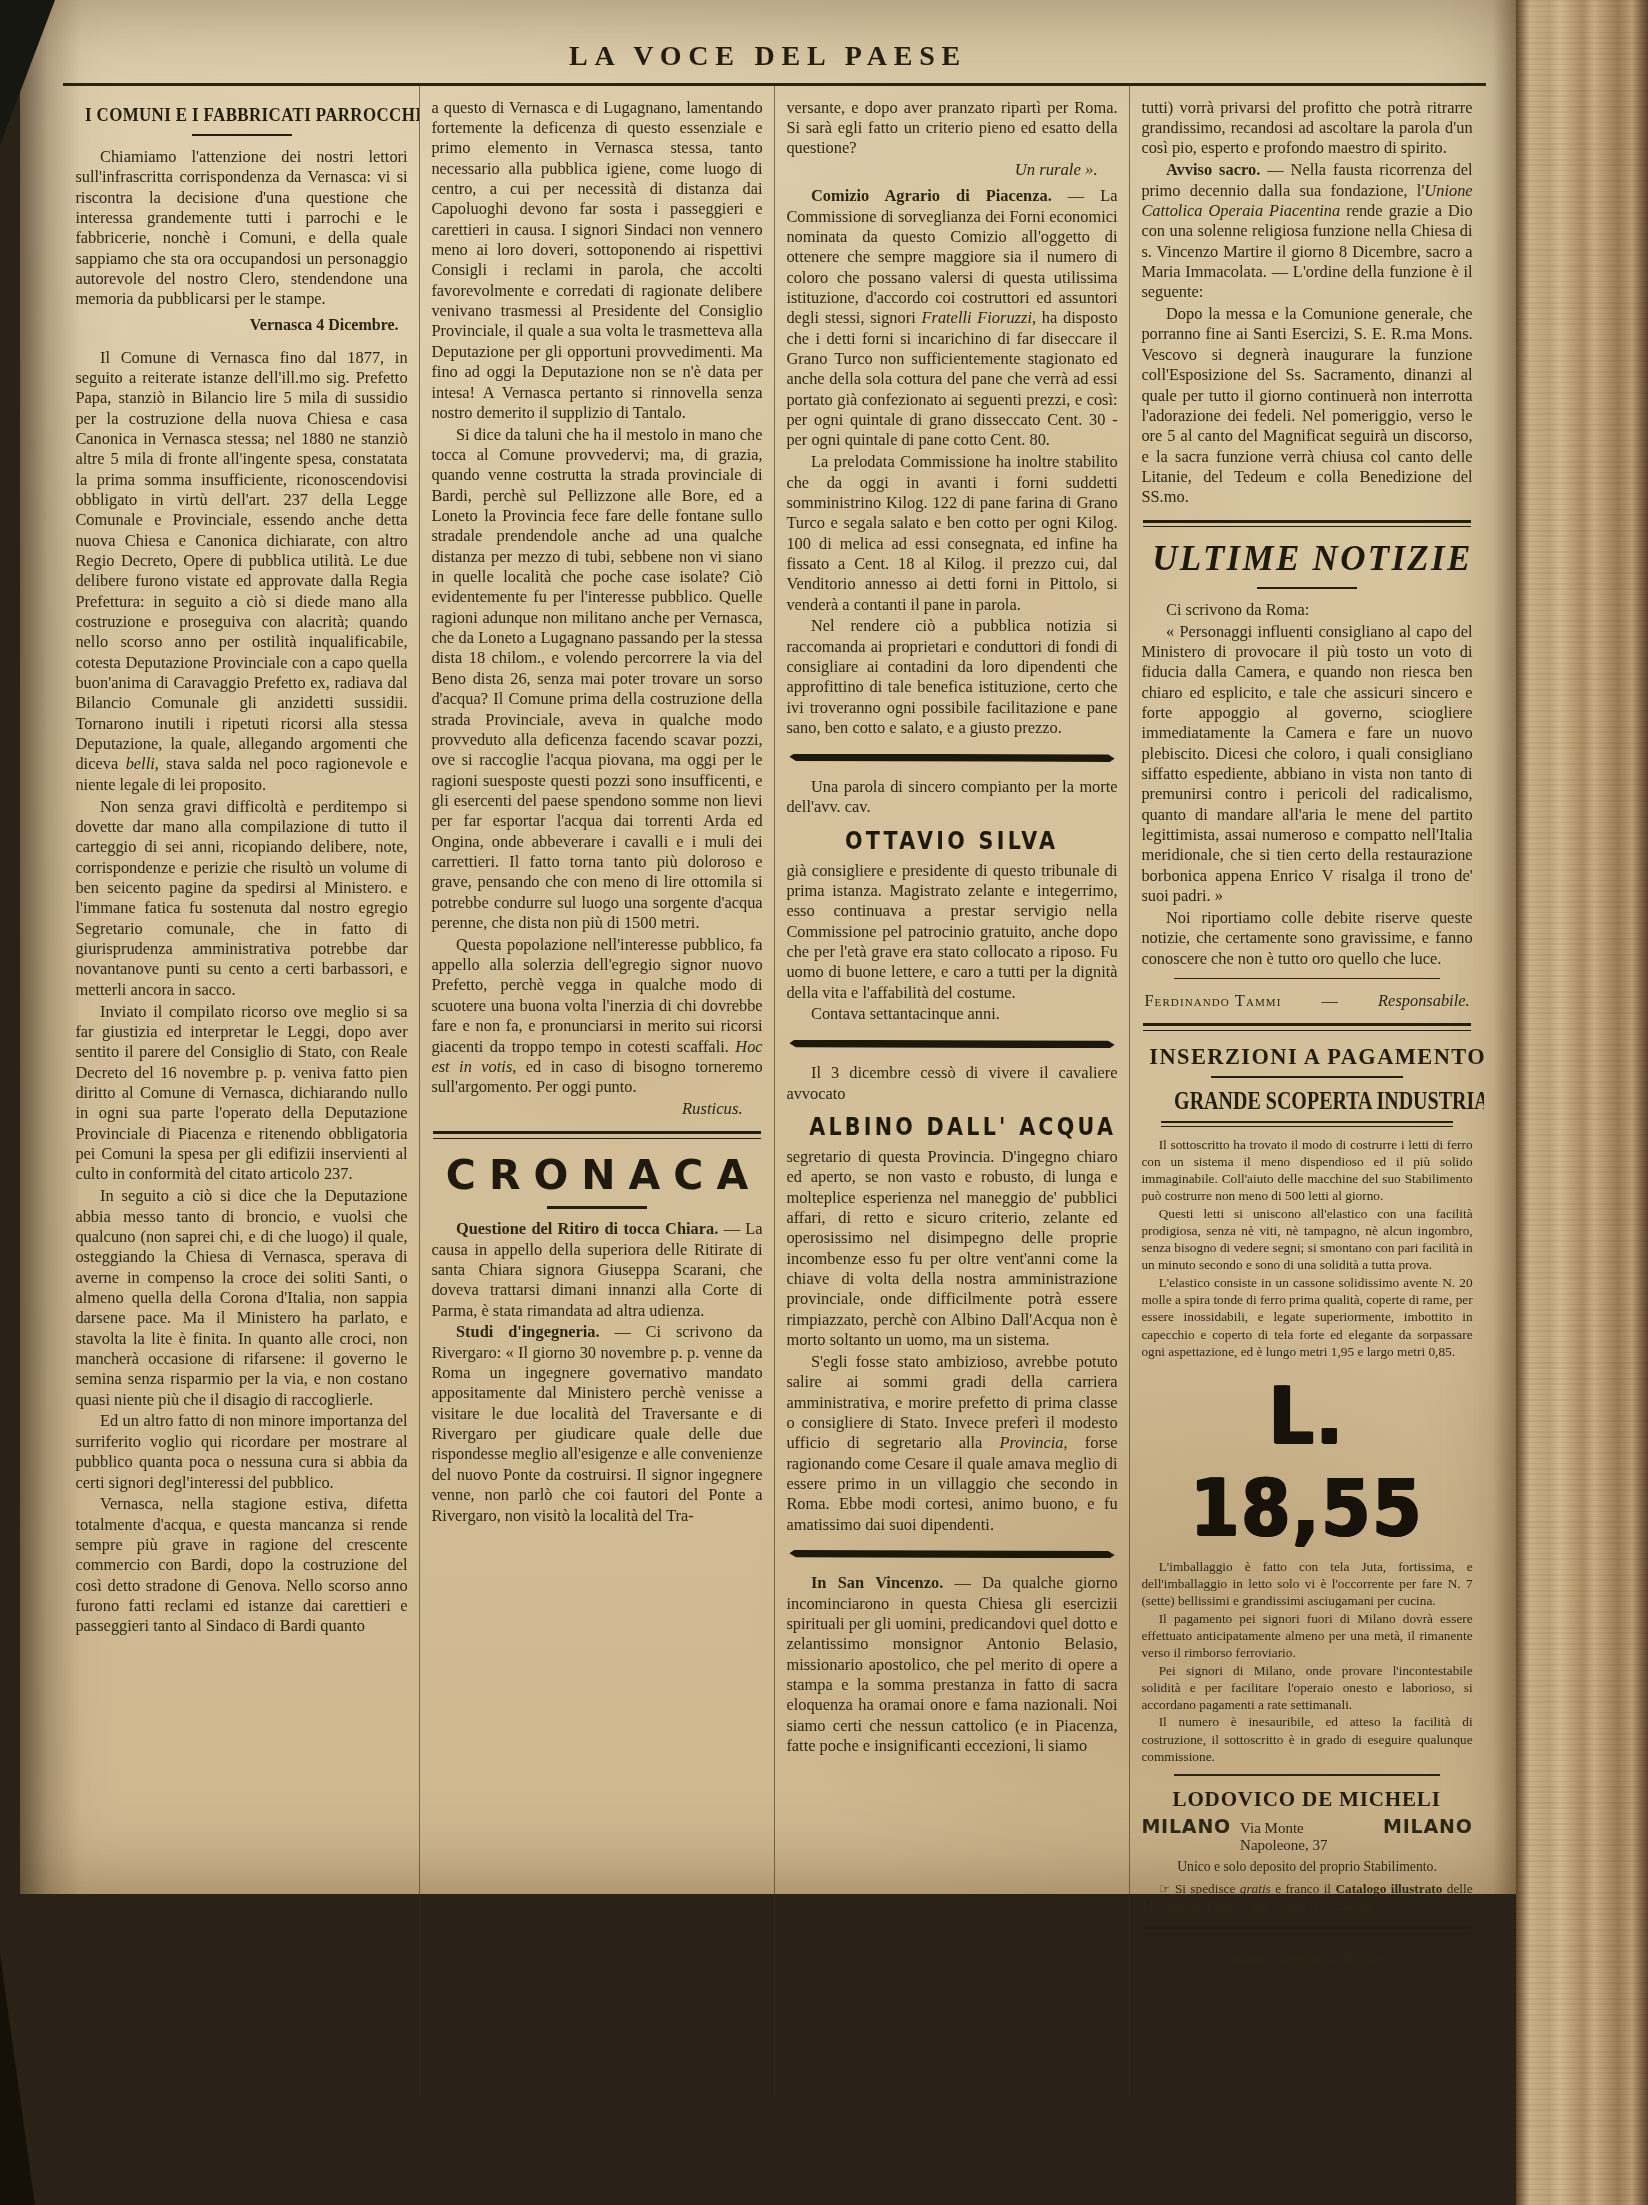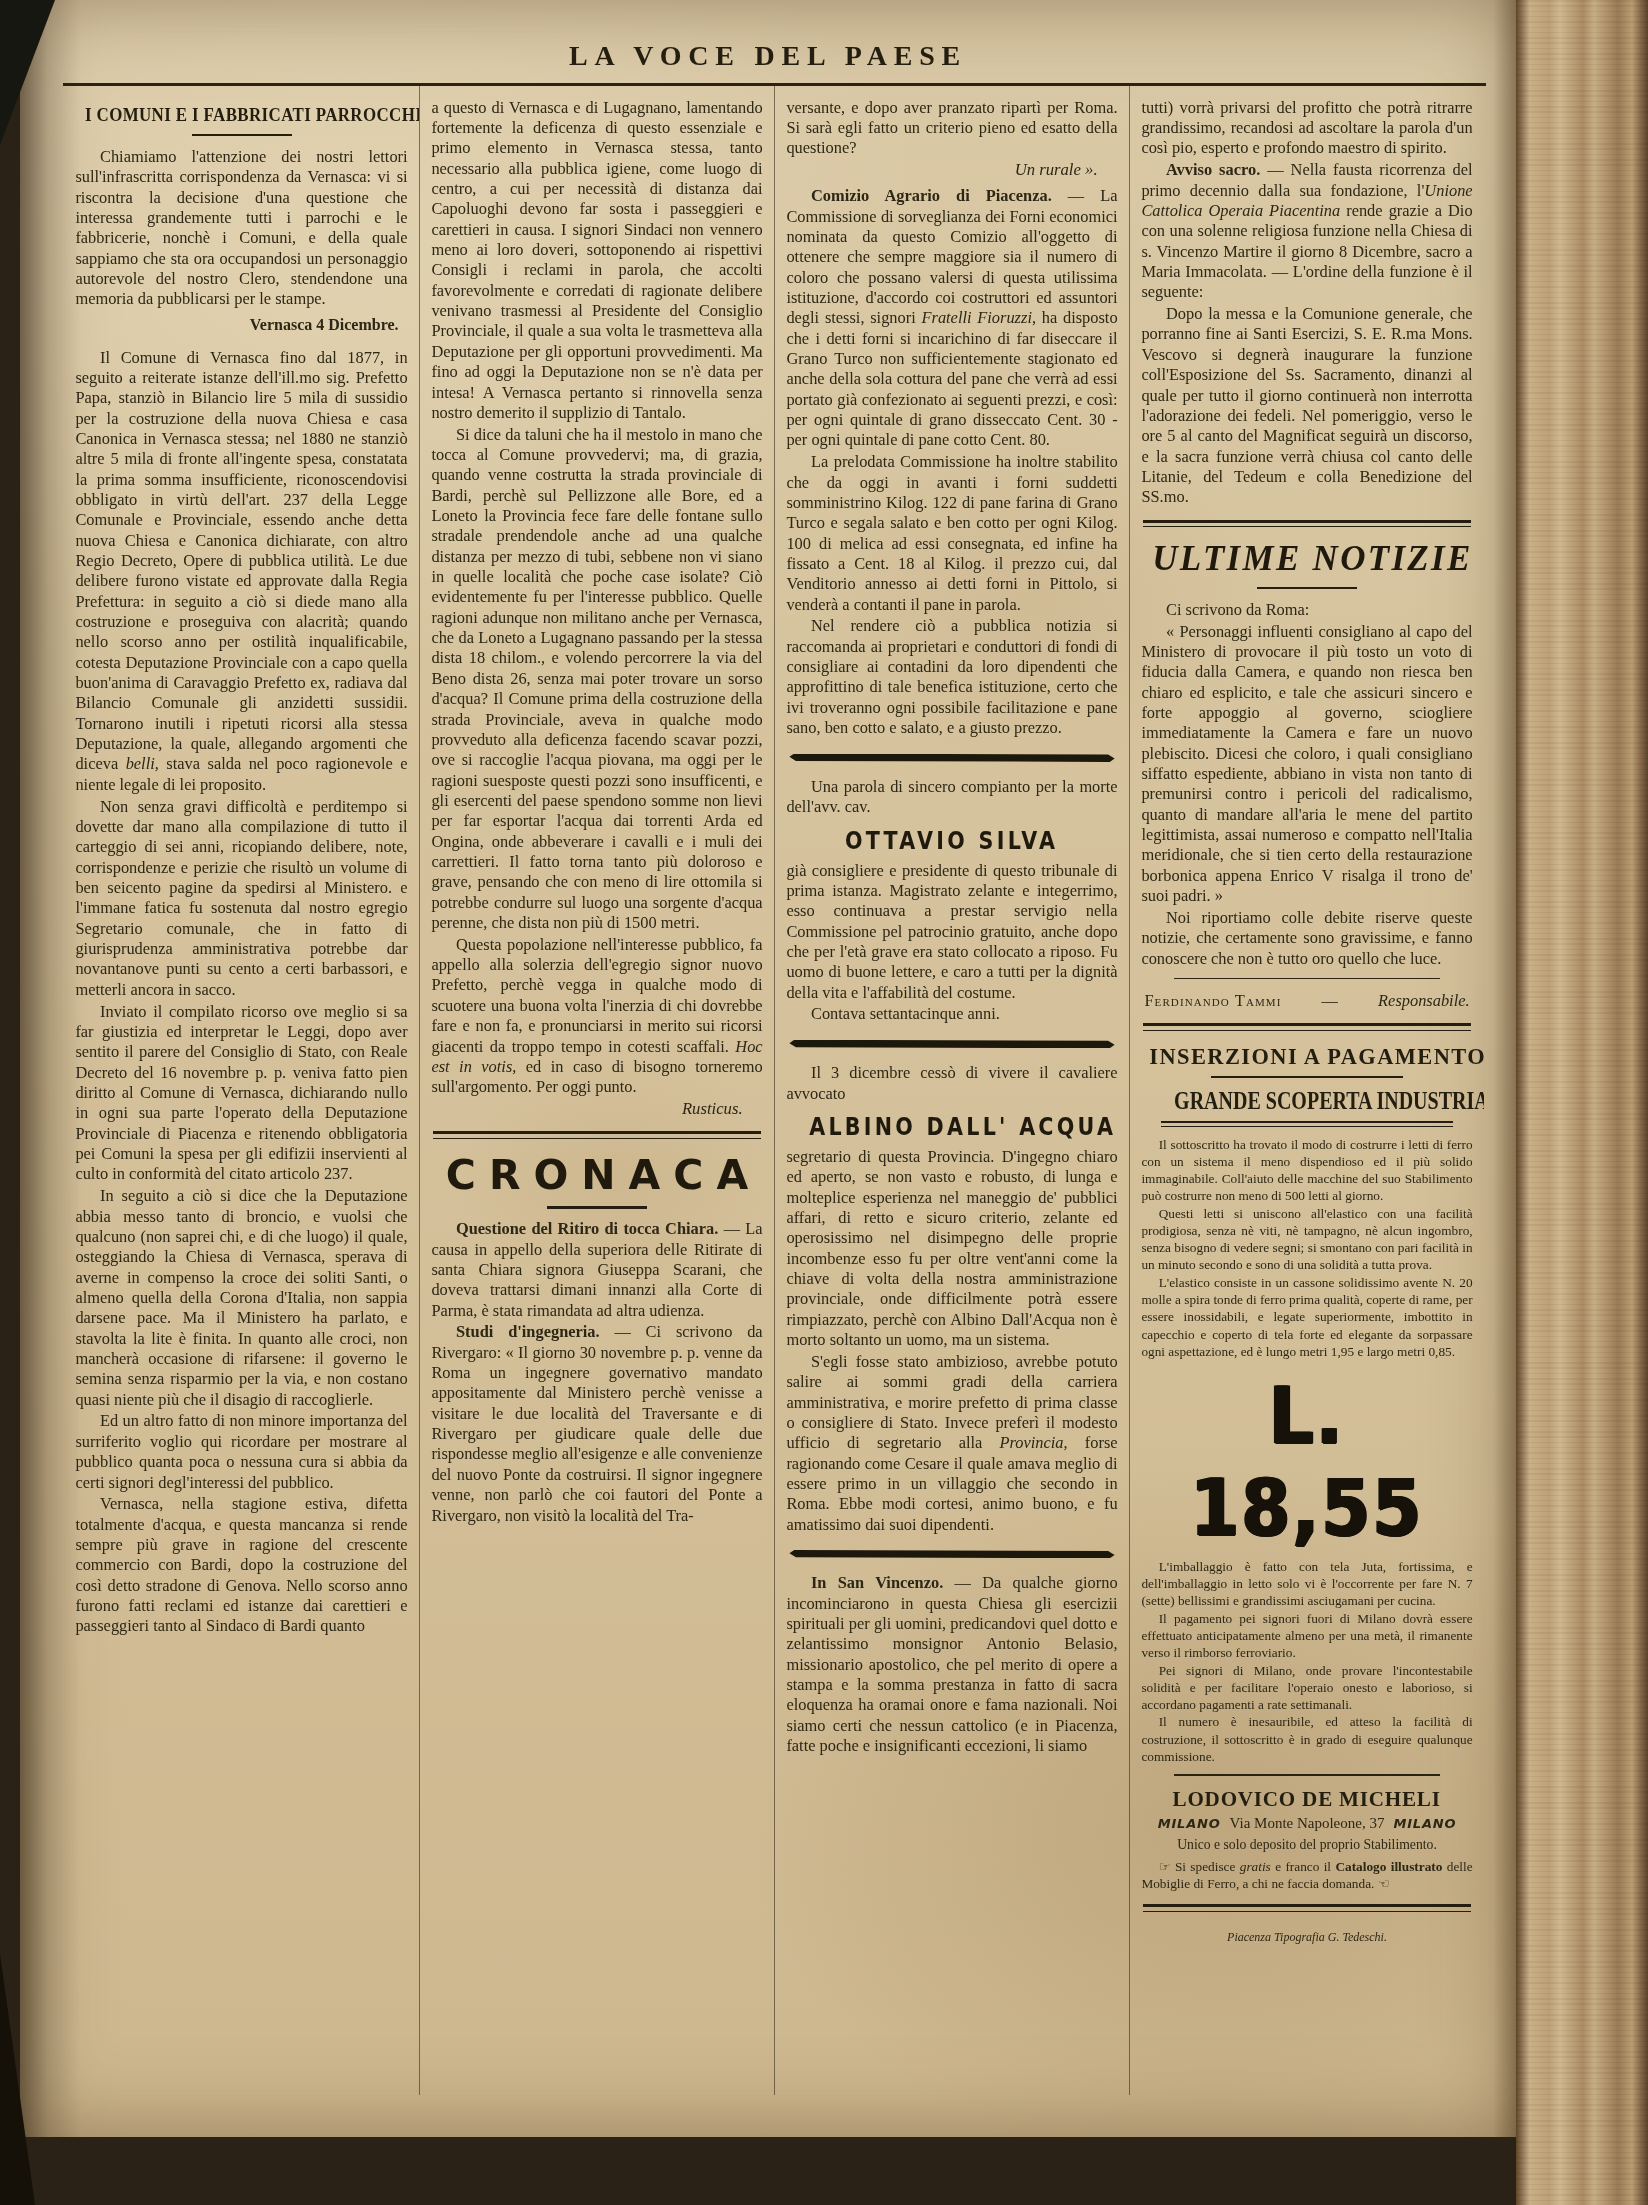--- a/index.html
+++ b/index.html
@@ -4,21 +4,21 @@
 <style>
   html,body{margin:0;padding:0;}
   body{
     width:1648px;height:2205px;overflow:hidden;position:relative;
     background:#2a2216;
     font-family:"Liberation Serif","DejaVu Serif",serif;
   }
   .photo{position:absolute;inset:0;}
   
   .page{
-    position:absolute;left:20px;top:0;width:1496px;height:2137px;
+    position:absolute;left:20px;top:0;width:1496px;height:1894px;
     color:#2d2715;
     background:
       radial-gradient(989px 685px at 22% 12%, rgba(255,247,222,.22), transparent 60%),
       radial-gradient(761px 578px at 80% 85%, rgba(120,85,40,.20), transparent 62%),
       radial-gradient(320px 251px at 68% 28%, rgba(140,100,50,.10), transparent 70%),
       radial-gradient(228px 167px at 40% 55%, rgba(150,105,55,.10), transparent 72%),
       linear-gradient(180deg,#dac9a6 0%,#d5c29c 45%,#cdb78f 100%);
     box-shadow:inset 0 0 84px rgba(86,60,28,.5);
   }
   .page::before{ 
@@ -87,21 +87,21 @@
   }
   .price{
     font-family:"DejaVu Sans","Liberation Sans",sans-serif;font-weight:bold;
     font-size:70px;text-align:center;letter-spacing:2.3px;margin:20px 0 13.7px;color:#16120a;
     transform:scaleY(1.12);
     text-shadow:1.5px 0 0 currentColor,-1.5px 0 0 currentColor,0 0.8px 0 currentColor,0.8px 0.8px 0 currentColor;
   }
   .h-name{text-align:center;font-weight:bold;font-size:22px;letter-spacing:0.8px;margin:10.7px 0 3px;
     white-space:nowrap;transform:scaleX(.96);color:#241e10;}
   .milano{display:flex;justify-content:center;align-items:baseline;gap:9px;font-size:15px;margin:1.5px 0 4.6px;}
-  .milano .big{font-family:"DejaVu Sans","Liberation Sans",sans-serif;font-weight:bold;font-size:13px;letter-spacing:0.8px;font-style:italic;}
+  .milano .big{font-family:"DejaVu Sans","Liberation Sans",sans-serif;font-weight:bold;font-size:19px;letter-spacing:0.8px;}
   .center-small{text-align:center;font-size:13.7px;margin:1.5px 0 4.6px;}
   .resp{display:flex;justify-content:space-between;align-items:baseline;font-size:16.4px;margin:12px 3px 4.6px;}
   .resp .sc{font-variant:small-caps;letter-spacing:1.1px;}
   .imprint{text-align:center;font-style:italic;font-size:12px;margin-top:18px;}
   
   .rule-double{height:7.6px;border-top:3px solid #241e10;border-bottom:1.5px solid #241e10;
     box-sizing:border-box;margin:12px 1.5px;}
   .rule-thick{height:8.4px;background:#1d180c;margin:15px 3px;
     clip-path:polygon(0 40%,1.5% 0,98% 12%,100% 60%,98.5% 100%,2% 88%);}
   .rule-thin{height:1.5px;background:#2a2312;margin:9px 33px;}

